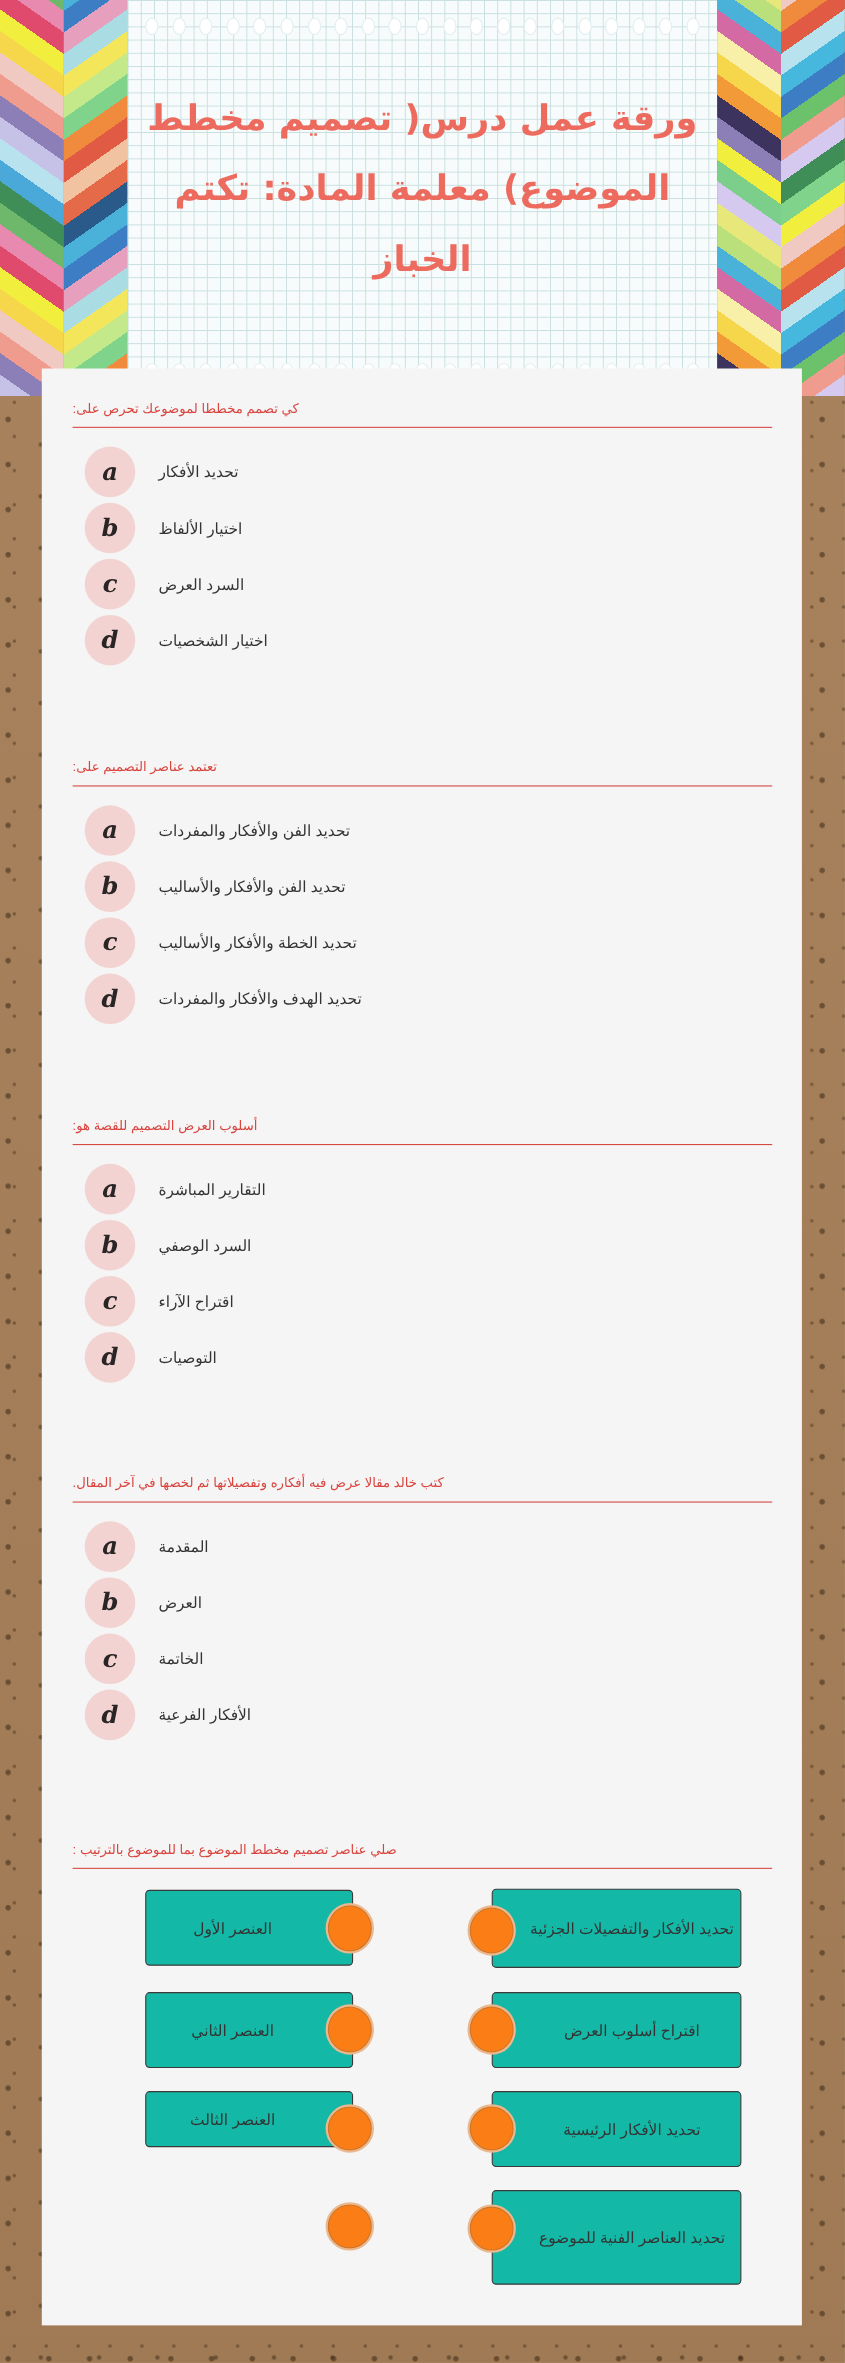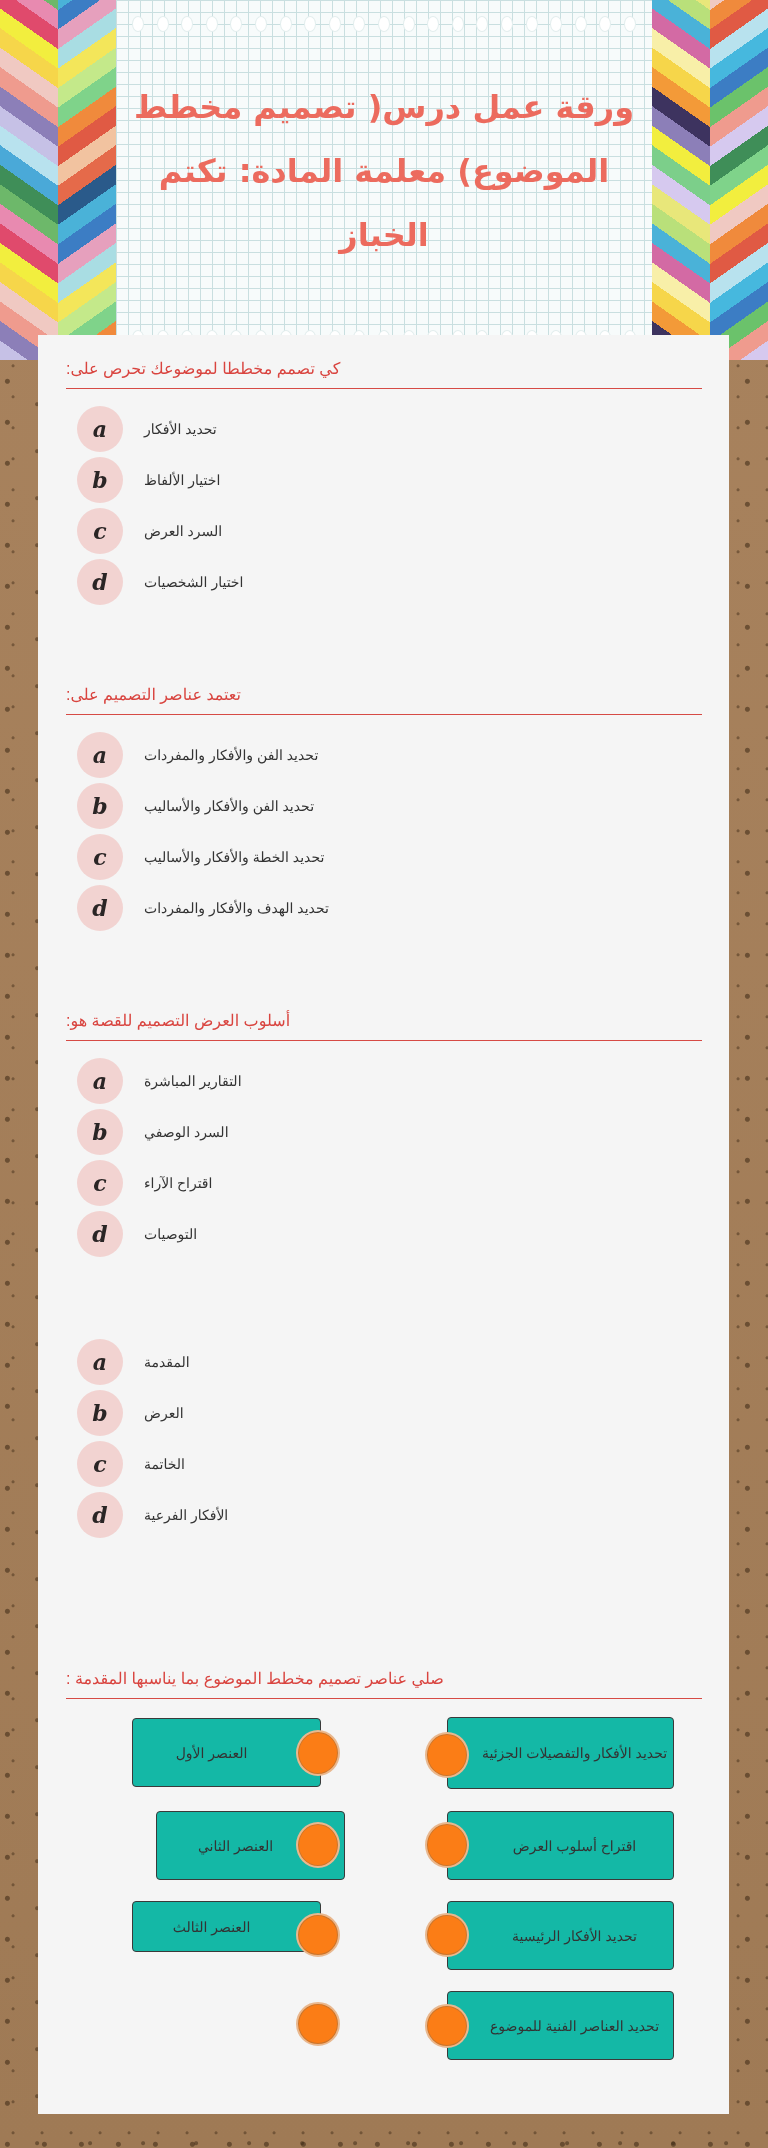--- a/index.html
+++ b/index.html
@@ -112,21 +112,21 @@
     }
     .q-heading {
       direction: rtl;
       text-align: left;
       height: 44px;
       display: flex;
       align-items: flex-end;
       justify-content: flex-end;
       padding-bottom: 10px;
       color: #d9443f;
-      font-size: 16px;
+      font-size: 12px;
       border-bottom: 1.5px solid #d64a45;
     }
     .q-heading span { display: inline-block; }
     .options { list-style: none; margin-top: 14px; }
     .option {
       display: flex;
       align-items: center;
       height: 51px;
     }
     .badge {
@@ -305,20 +305,23 @@
         <span class="opt-text">اقتراح الآراء</span>
       </li>
       <li class="option">
         <span class="badge">d</span>
         <span class="opt-text">التوصيات</span>
       </li>
     </ul>
   </section>
 
   <section class="question" style="top: 987px;">
+    <div class="q-heading">
+      <span>كتب خالد مقالا عرض فيه أفكاره وتفصيلاتها ثم لخصها في آخر المقال.</span>
+    </div>
     <ul class="options">
       <li class="option">
         <span class="badge">a</span>
         <span class="opt-text">المقدمة</span>
       </li>
       <li class="option">
         <span class="badge">b</span>
         <span class="opt-text">العرض</span>
       </li>
       <li class="option">
@@ -327,44 +330,44 @@
       </li>
       <li class="option">
         <span class="badge">d</span>
         <span class="opt-text">الأفكار الفرعية</span>
       </li>
     </ul>
   </section>
 
   <section class="question" style="top: 1320px;">
     <div class="q-heading">
-      <span>صلي عناصر تصميم مخطط الموضوع بما يناسبها المقدمة :</span>
+      <span>صلي عناصر تصميم مخطط الموضوع بما للموضوع بالترتيب :</span>
     </div>
   </section>
 
   <div class="match-box left" style="left: 94px; top: 1383px; height: 69px;">
     <span>العنصر الأول</span>
   </div>
-  <div class="match-box left" style="left: 94px; top: 1476px; height: 69px; margin-left: 24px;">
+  <div class="match-box left" style="left: 94px; top: 1476px; height: 69px;">
     <span>العنصر الثاني</span>
   </div>
   <div class="match-box left" style="left: 94px; top: 1566px; height: 51px;">
     <span>العنصر الثالث</span>
   </div>
 
   <div class="match-box right" style="left: 409px; top: 1382px; height: 72px;">
     <span>تحديد الأفكار والتفصيلات الجزئية</span>
   </div>
   <div class="match-box right" style="left: 409px; top: 1476px; height: 69px;">
     <span>اقتراح أسلوب العرض</span>
   </div>
   <div class="match-box right" style="left: 409px; top: 1566px; height: 69px;">
     <span>تحديد الأفكار الرئيسية</span>
   </div>
-  <div class="match-box right" style="left: 409px; top: 1656px; height: 69px;">
+  <div class="match-box right" style="left: 409px; top: 1656px; height: 86px;">
     <span>تحديد العناصر الفنية للموضوع</span>
   </div>
 
   <div class="dot" style="left: 258px; top: 1395px;"></div>
   <div class="dot" style="left: 258px; top: 1487px;"></div>
   <div class="dot" style="left: 258px; top: 1578px; height: 44px;"></div>
   <div class="dot" style="left: 258px; top: 1667px; height: 44px;"></div>
 
   <div class="dot" style="left: 387px; top: 1397px;"></div>
   <div class="dot" style="left: 387px; top: 1487px;"></div>

